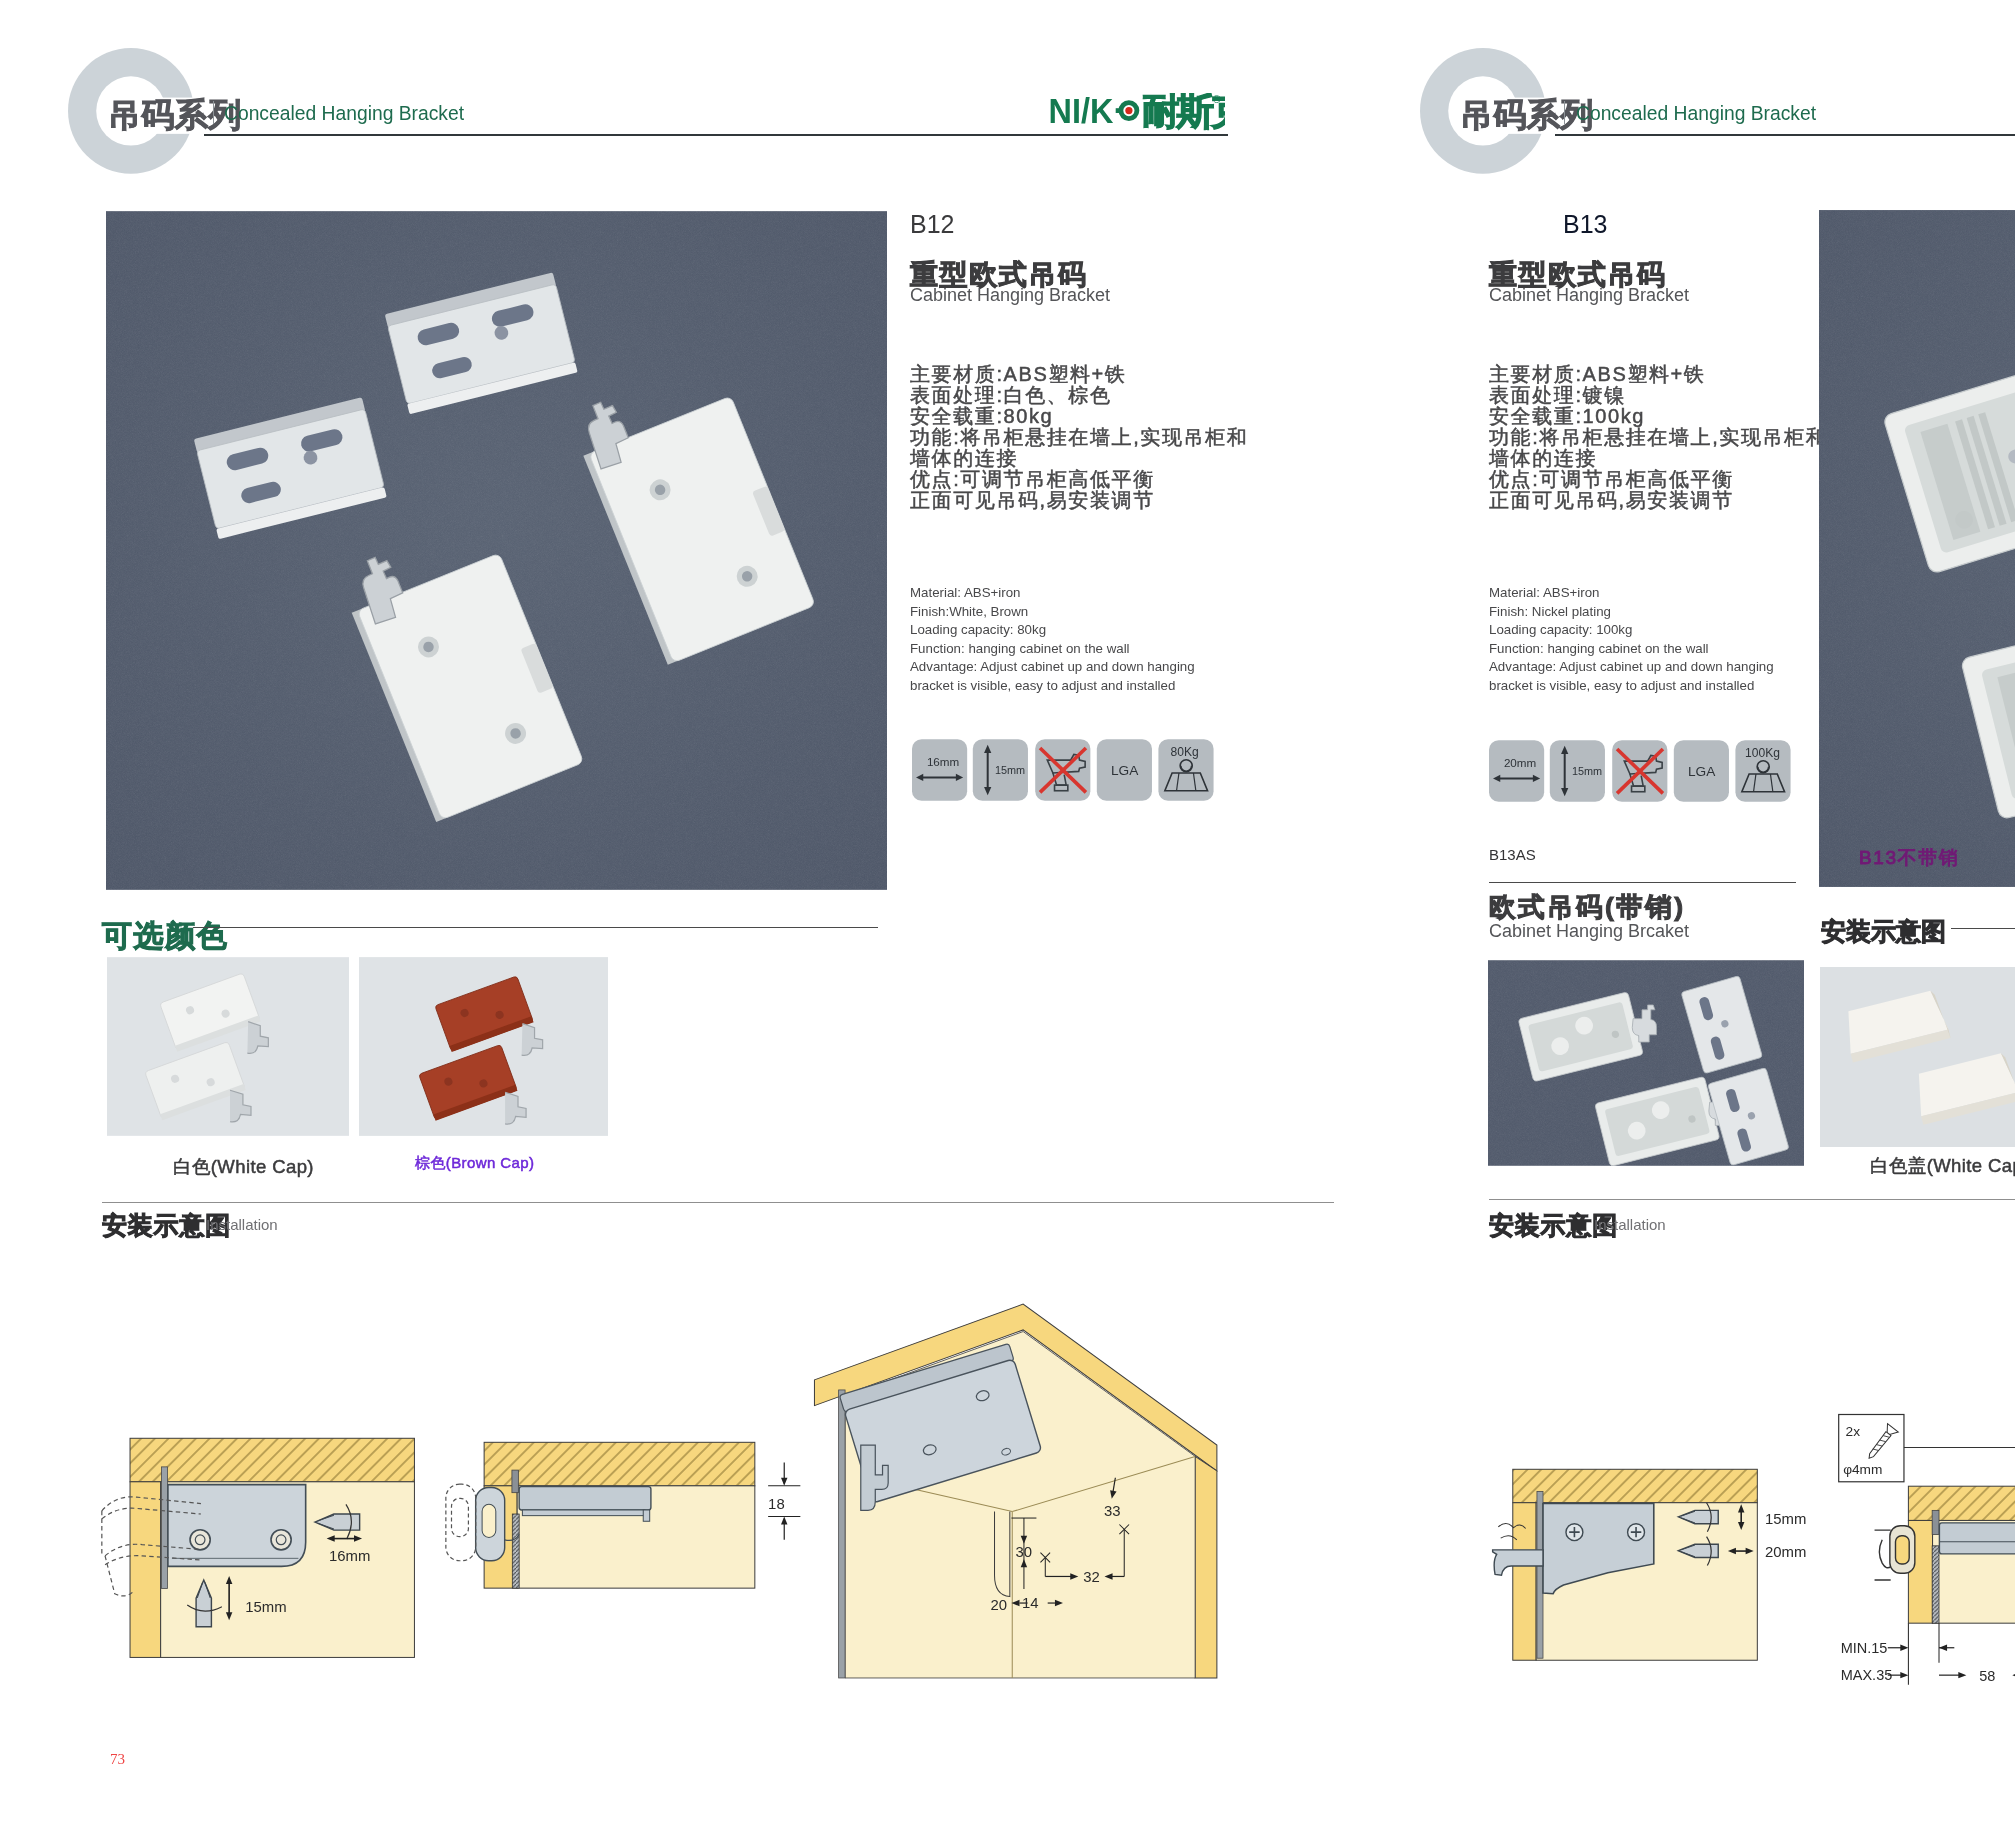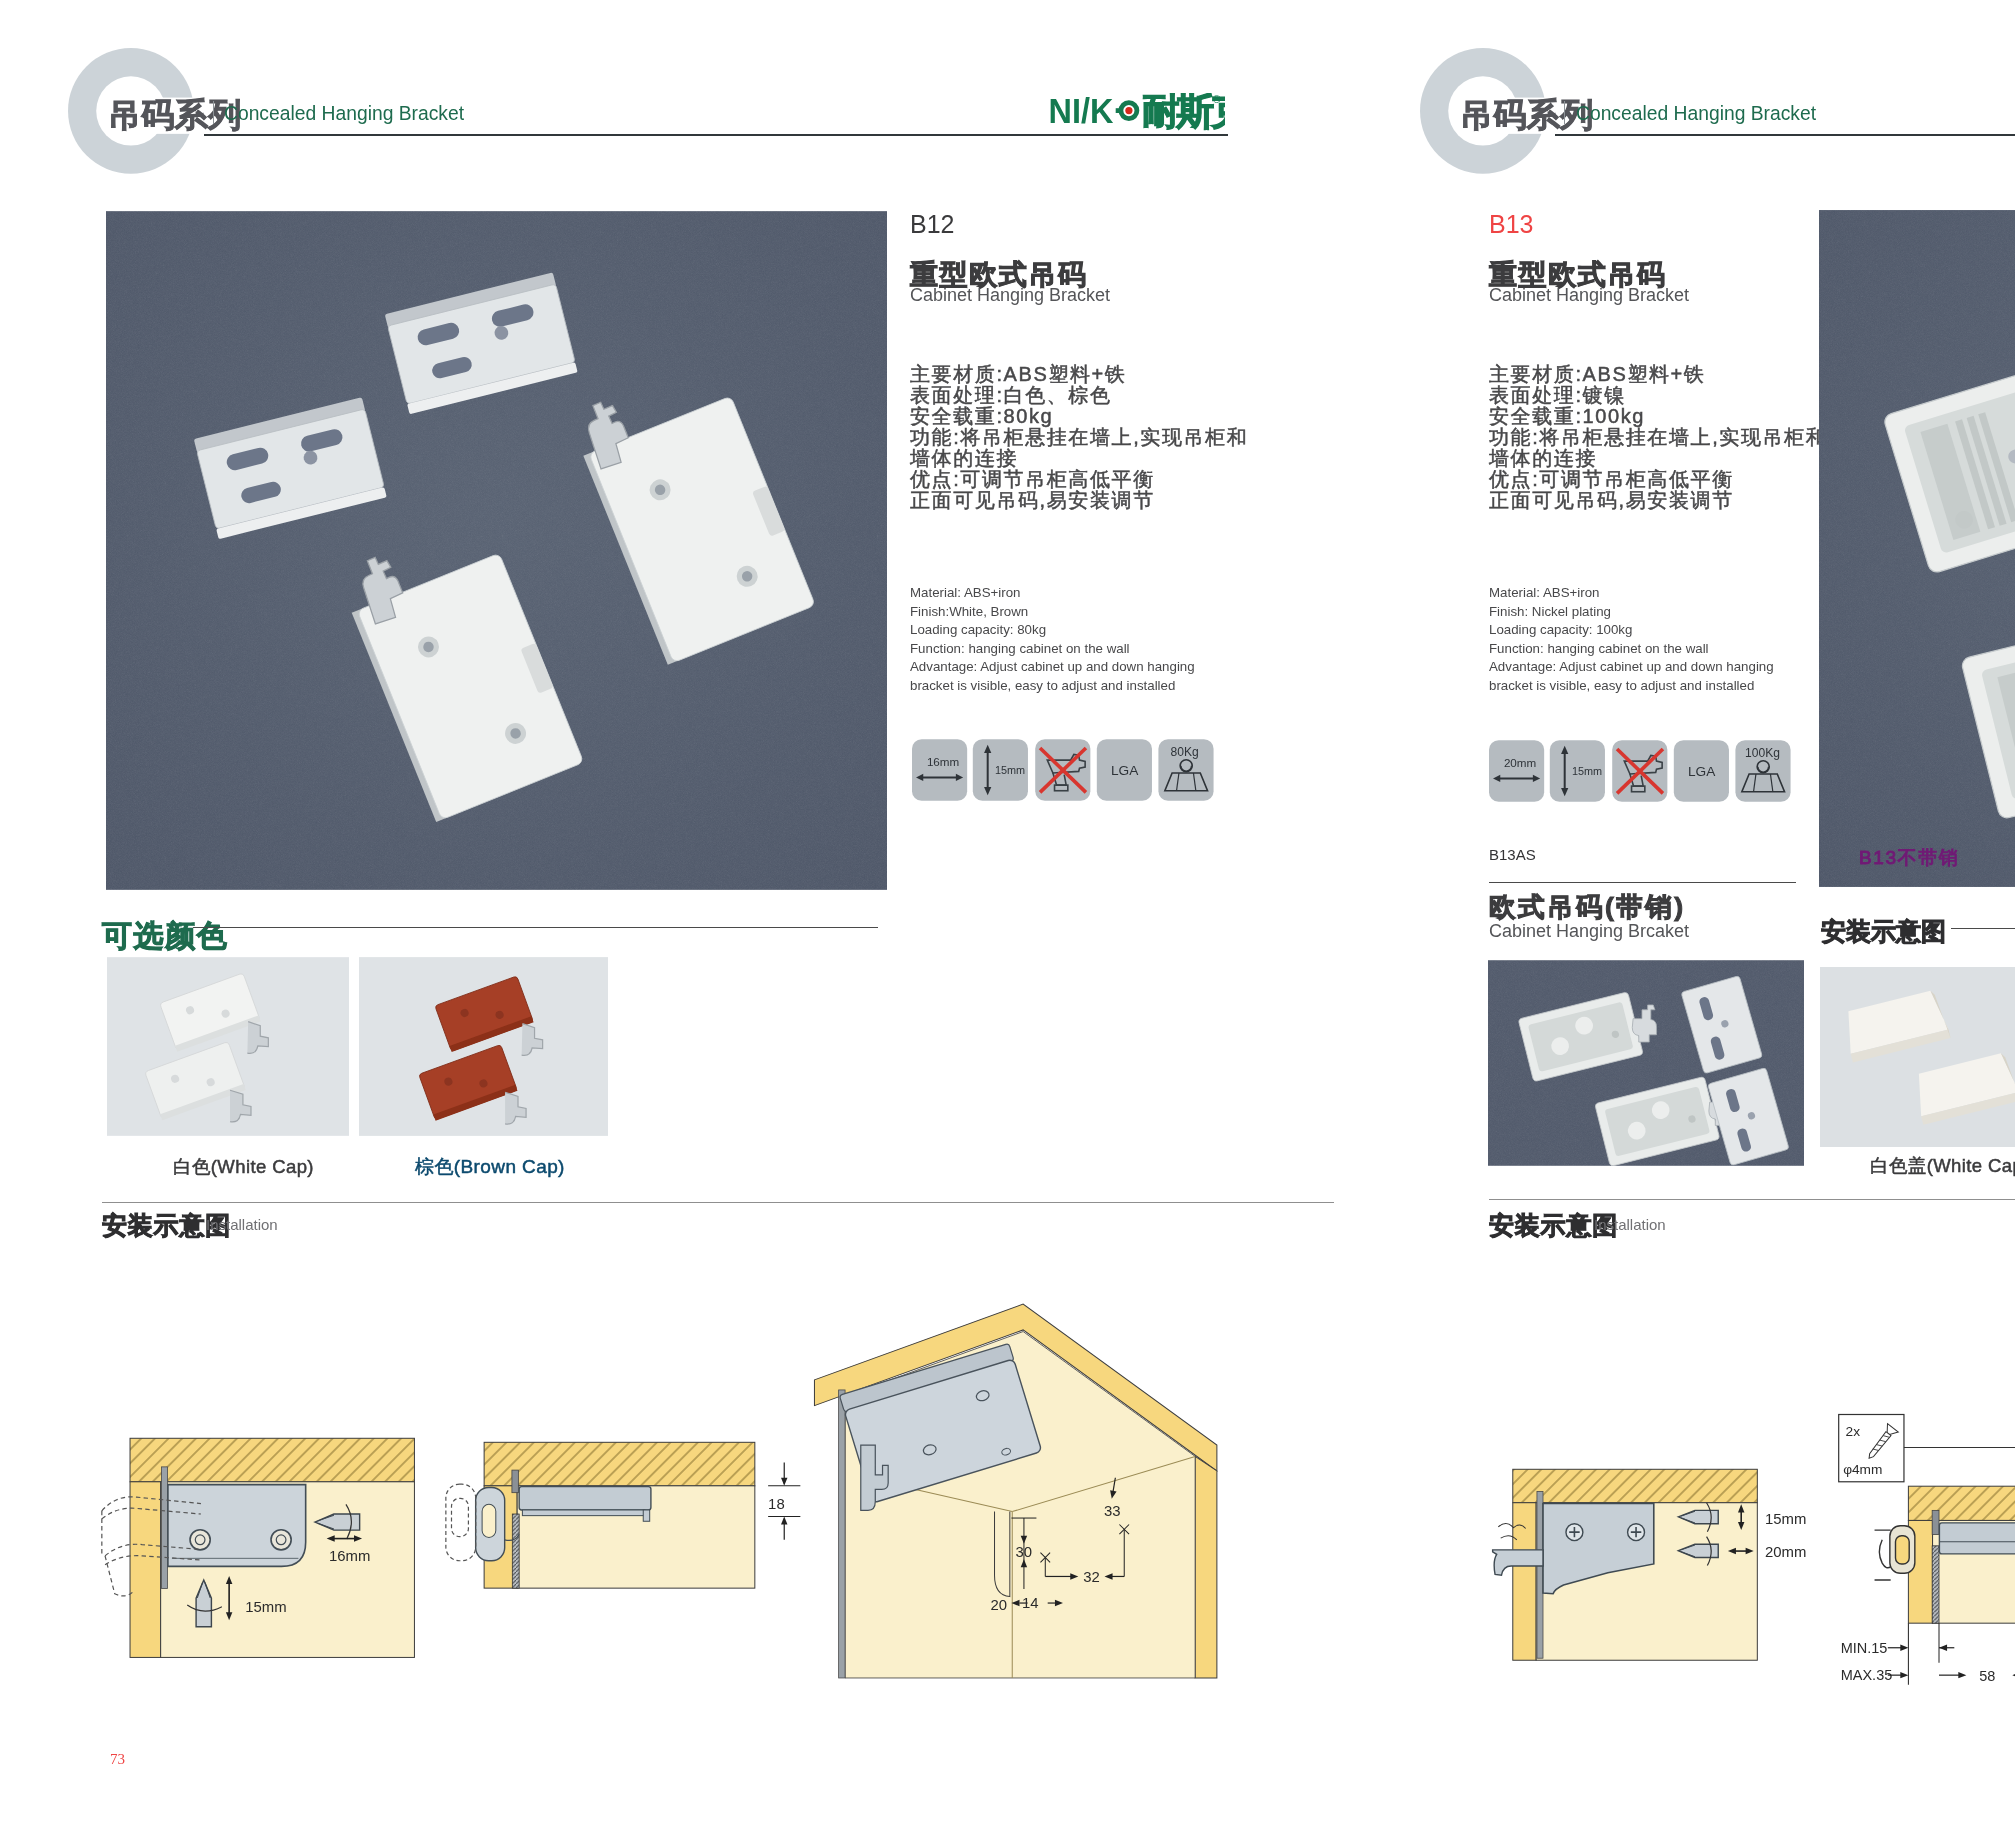--- a/index.html
+++ b/index.html
@@ -52,37 +52,37 @@
 <div class="t" style="left:910px;top:210px;font-size:25px;color:#3a3a3c">B12</div>
 
 <div class="t th2" style="left:910px;top:256px;font-size:28px;font-weight:bold;color:#3c3c3e;letter-spacing:1.6px">重型欧式吊码</div>
 
 <div class="t" style="left:910px;top:285px;font-size:18px;color:#545558">Cabinet Hanging Bracket</div>
 
 <div class="t th1" style="left:910px;top:364px;font-size:20px;color:#48484a;line-height:21px;letter-spacing:1.6px">主要材质:ABS塑料+铁<br>表面处理:白色、棕色<br>安全载重:80kg<br>功能:将吊柜悬挂在墙上,实现吊柜和<br>墙体的连接<br>优点:可调节吊柜高低平衡<br>正面可见吊码,易安装调节</div>
 
 <div class="t" style="left:910px;top:584px;font-size:13.3px;color:#48484a;line-height:18.5px">Material: ABS+iron<br>Finish:White, Brown<br>Loading capacity: 80kg<br>Function: hanging cabinet on the wall<br>Advantage: Adjust cabinet up and down hanging<br>bracket is visible, easy to adjust and installed</div>
 
-<div class="t" style="left:1489px;top:210px;font-size:25px;color:#ef4444">B13</div>
+<div class="t" style="left:1563px;top:210px;font-size:25px;color:#0f172a">B13</div>
 
 <div class="t th2" style="left:1489px;top:256px;font-size:28px;font-weight:bold;color:#3c3c3e;letter-spacing:1.6px">重型欧式吊码</div>
 
 <div class="t" style="left:1489px;top:285px;font-size:18px;color:#545558">Cabinet Hanging Bracket</div>
 
 <div class="t th1" style="left:1489px;top:364px;font-size:20px;color:#48484a;line-height:21px;letter-spacing:1.6px">主要材质:ABS塑料+铁<br>表面处理:镀镍<br>安全载重:100kg<br>功能:将吊柜悬挂在墙上,实现吊柜和<br>墙体的连接<br>优点:可调节吊柜高低平衡<br>正面可见吊码,易安装调节</div>
 
 <div class="t" style="left:1489px;top:584px;font-size:13.3px;color:#48484a;line-height:18.5px">Material: ABS+iron<br>Finish: Nickel plating<br>Loading capacity: 100kg<br>Function: hanging cabinet on the wall<br>Advantage: Adjust cabinet up and down hanging<br>bracket is visible, easy to adjust and installed</div>
 
 <div class="t th2" style="left:102px;top:916px;font-size:30px;font-weight:bold;color:#1e6b4e;letter-spacing:1.6px">可选颜色</div>
 
 <div class="abs" style="left:193px;top:927px;width:685px;height:1.2px;background:#4a4a4a"></div>
 
 <div class="t th1" style="left:173px;top:1154px;font-size:18.5px;color:#3b3b3d;letter-spacing:0.4px">白色(White Cap)</div>
 
-<div class="t th1" style="left:415px;top:1154px;font-size:19px;color:#0c4a6e;letter-spacing:0.4px">棕色(Brown Cap)</div>
+<div class="t th1" style="left:415px;top:1154px;font-size:15px;color:#6d28d9;letter-spacing:0.4px">棕色(Brown Cap)</div>
 
 <div class="abs" style="left:102px;top:1202px;width:1232px;height:0.8px;background:#8f8f8f"></div>
 
 <div class="t th2" style="left:102px;top:1209px;font-size:25px;font-weight:bold;color:#2e2e30;letter-spacing:0.8px">安装示意图</div>
 
 <div class="t" style="left:206px;top:1216px;font-size:15px;color:#707073">Installation</div>
 
 <div class="t" style="left:110px;top:1751px;font-size:15px;color:#ef4444;font-family:'Liberation Serif',serif">73</div>
 
 <div class="t" style="left:1489px;top:846px;font-size:15px;color:#333335">B13AS</div>

